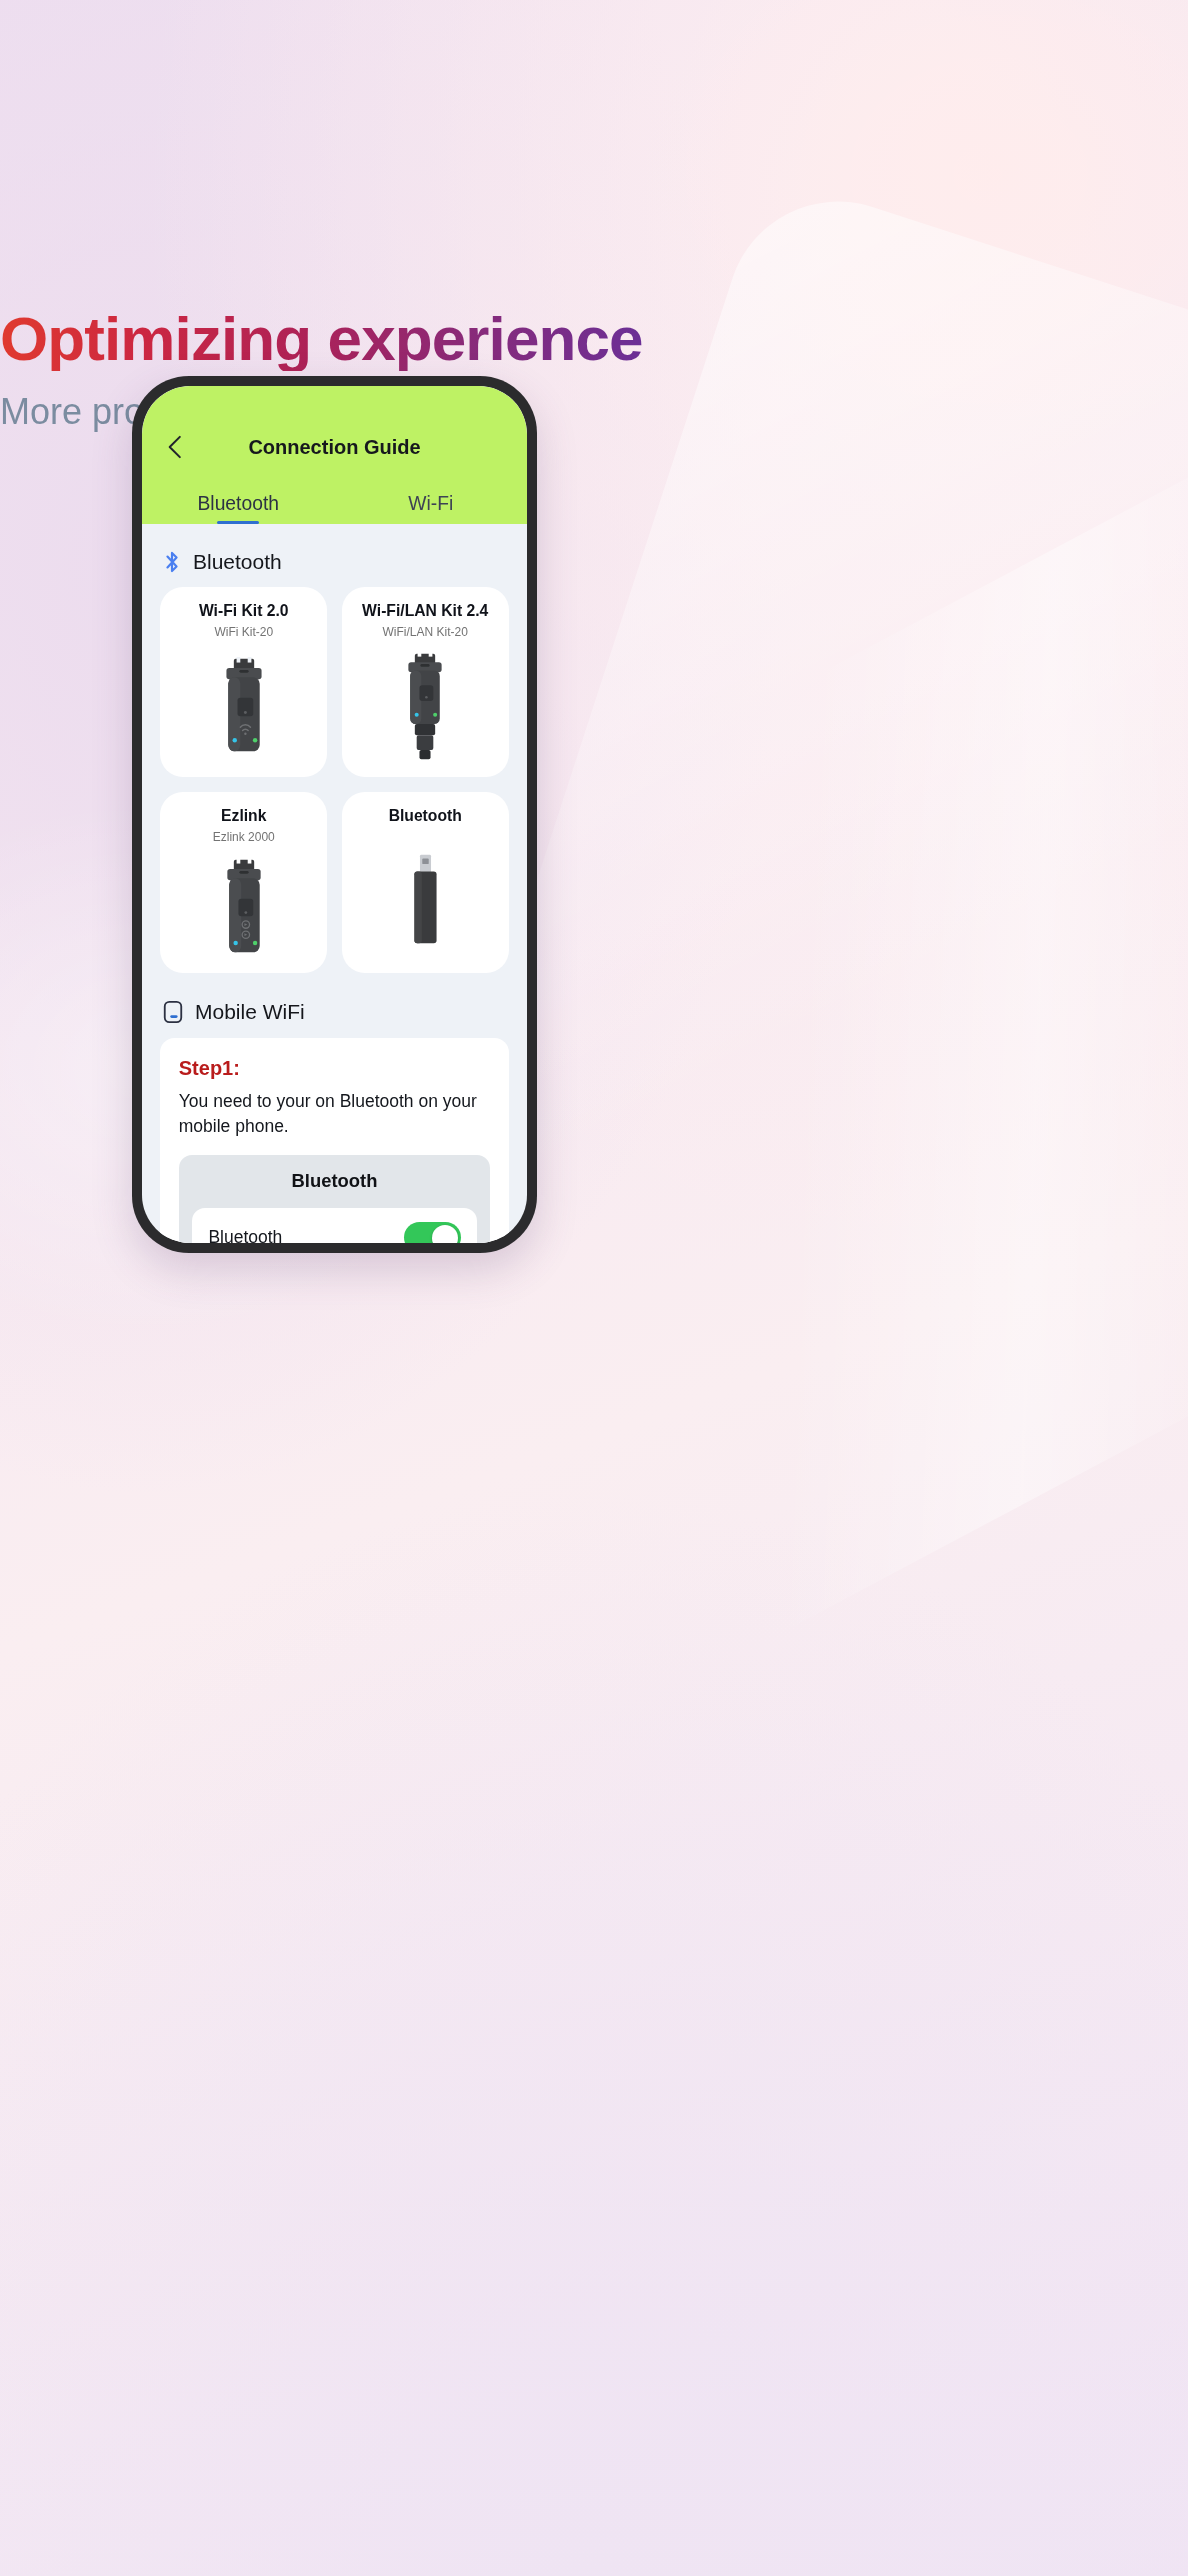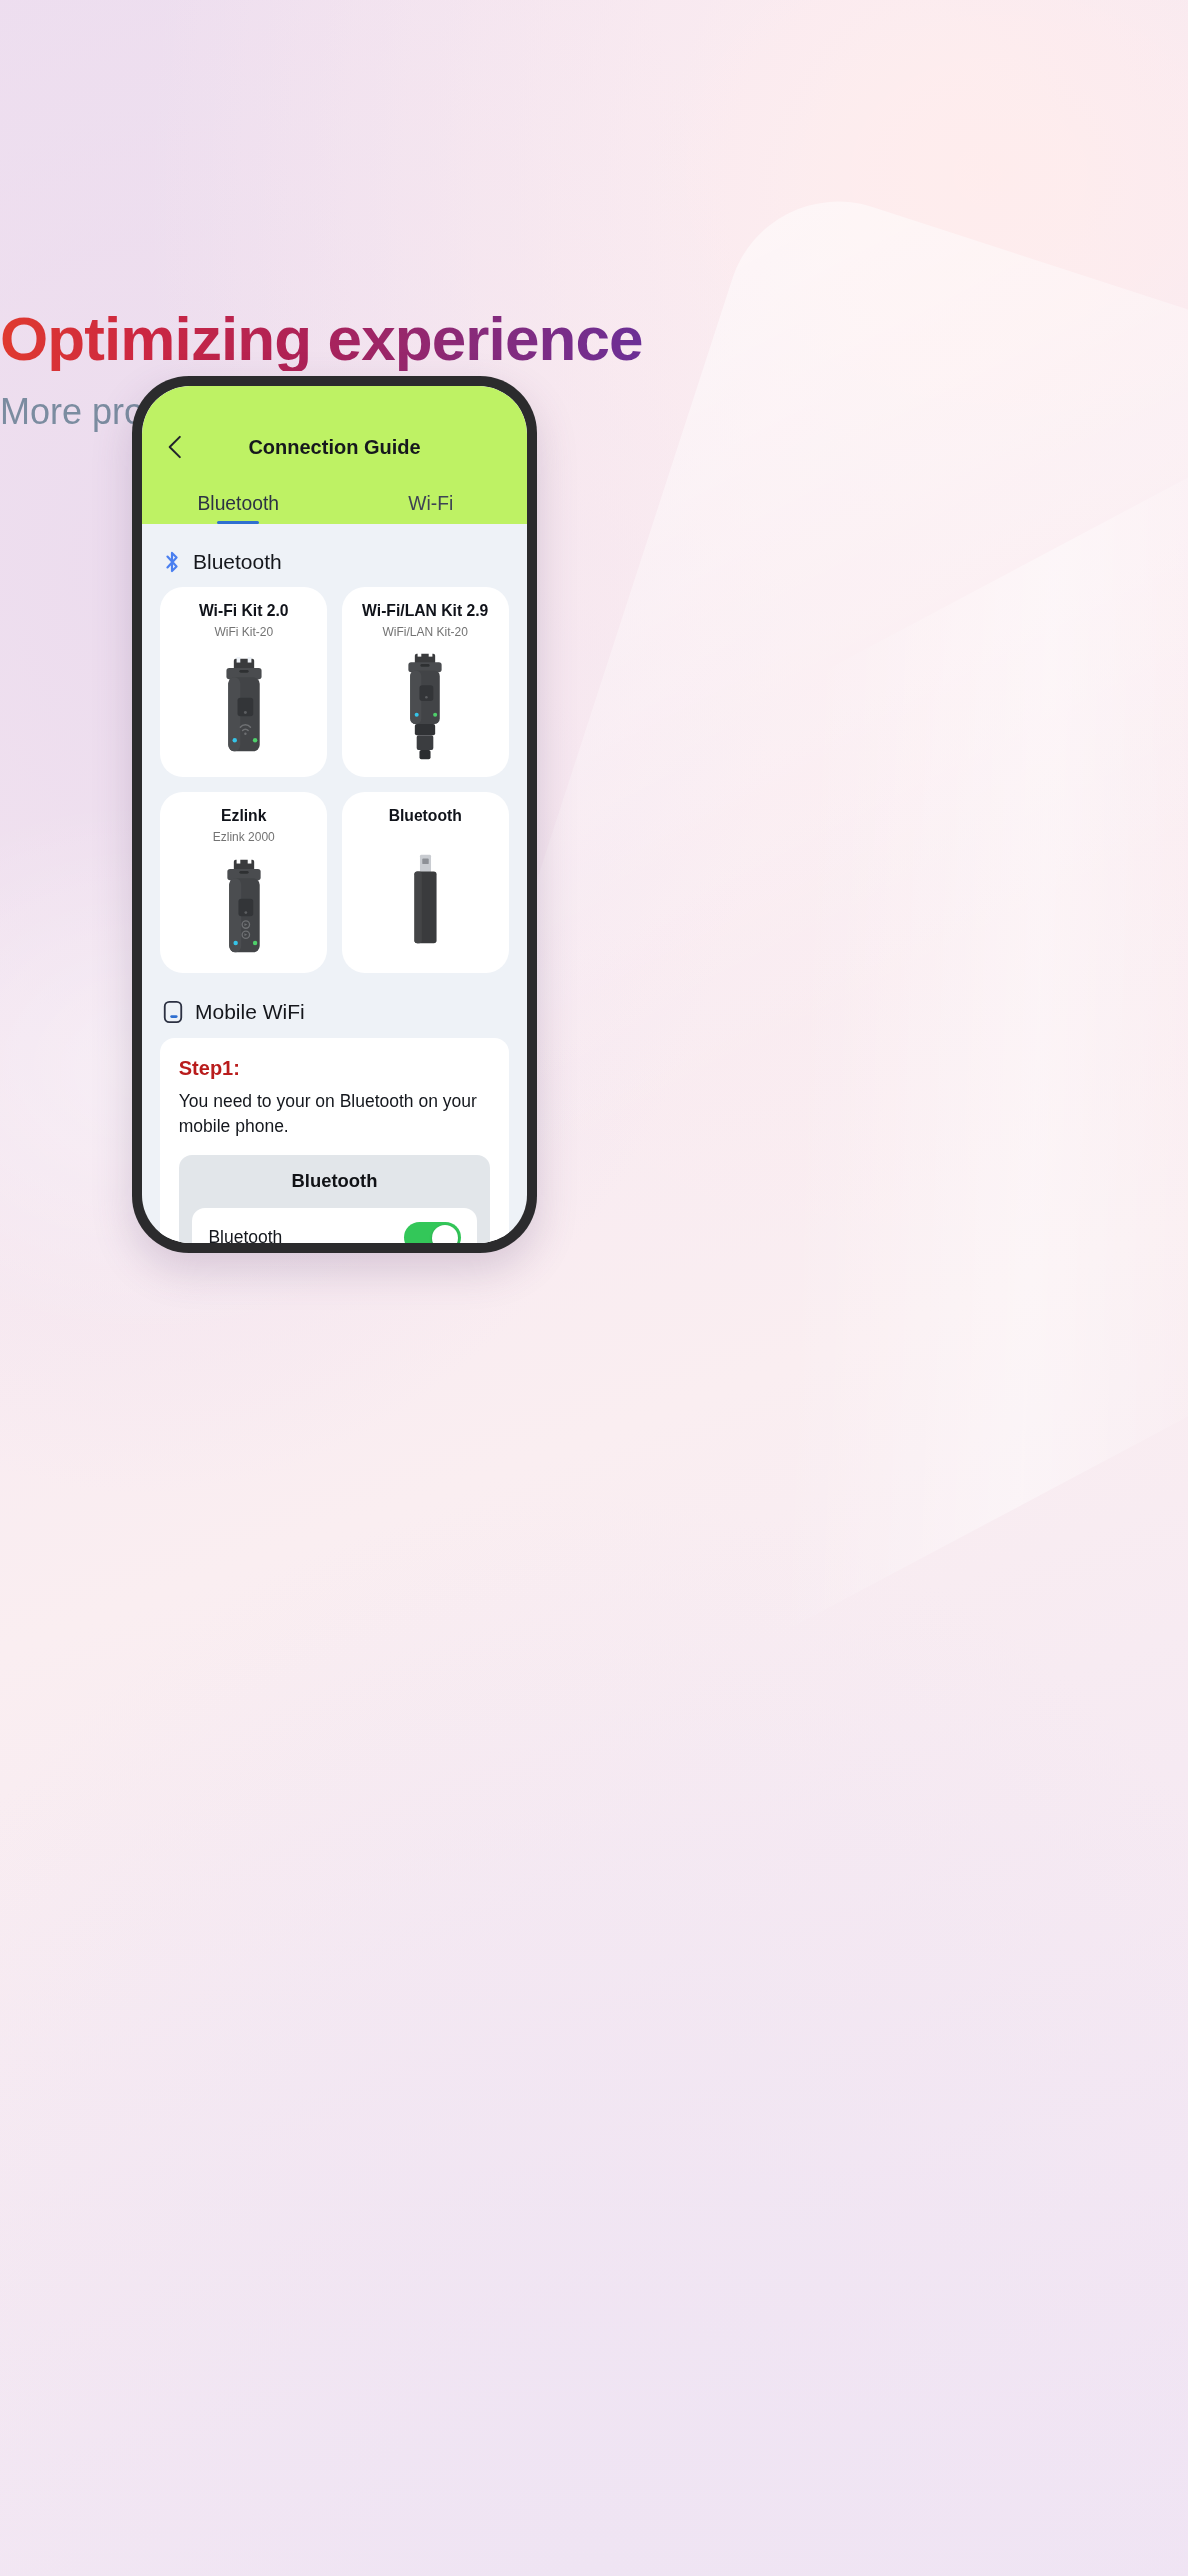--- a/index.html
+++ b/index.html
@@ -277,21 +277,21 @@
               <path d="M24 76 a7 7 0 0 1 11 0" fill="none" stroke="#6e7073" stroke-width="1.6" stroke-linecap="round"></path>
               <path d="M26.5 79.5 a4 4 0 0 1 6 0" fill="none" stroke="#6e7073" stroke-width="1.6" stroke-linecap="round"></path>
               <circle cx="29.5" cy="83" r="1.3" fill="#6e7073"></circle>
               <circle cx="18" cy="90" r="2.4" fill="#35c4e8"></circle>
               <circle cx="40" cy="90" r="2.4" fill="#4ed06a"></circle>
             </svg>
           </div>
         </div>
 
         <div class="product-card">
-          <div class="product-name">Wi-Fi/LAN Kit 2.9</div>
+          <div class="product-name">Wi-Fi/LAN Kit 2.4</div>
           <div class="product-model">WiFi/LAN Kit-20</div>
           <div class="product-img">
             <svg width="50" height="109" viewBox="0 0 54 118">
               <rect x="16" y="2" width="22" height="11" rx="2" fill="#3a3b3d"></rect>
               <rect x="19" y="0" width="4" height="5" fill="#fff"></rect>
               <rect x="31" y="0" width="4" height="5" fill="#fff"></rect>
               <rect x="9" y="11" width="36" height="11" rx="3" fill="#4a4c4f"></rect>
               <rect x="22" y="13" width="10" height="3" rx="1.5" fill="#2e3032"></rect>
               <rect x="11" y="20" width="32" height="58" rx="6" fill="#424447"></rect>
               <rect x="11" y="20" width="12" height="58" rx="6" fill="#4b4d50"></rect>

